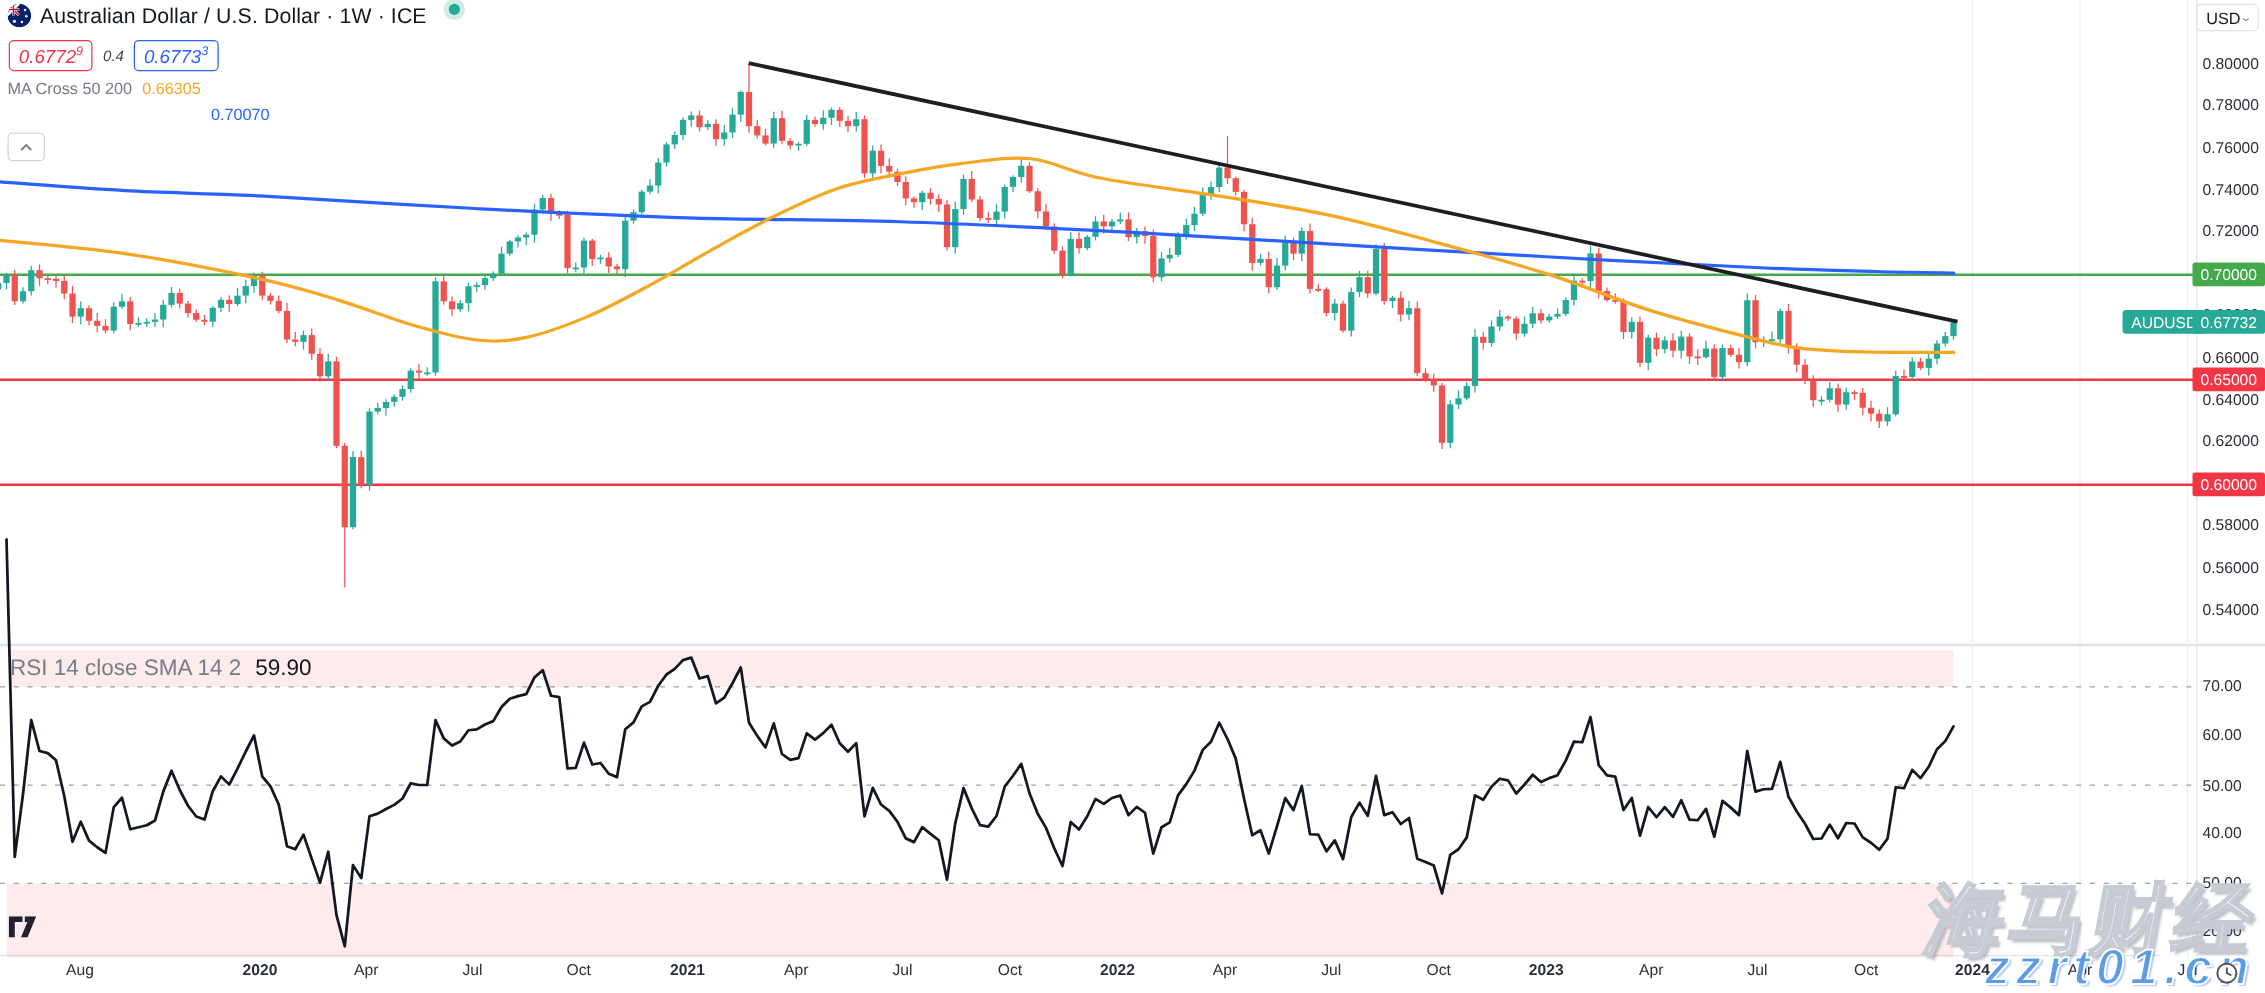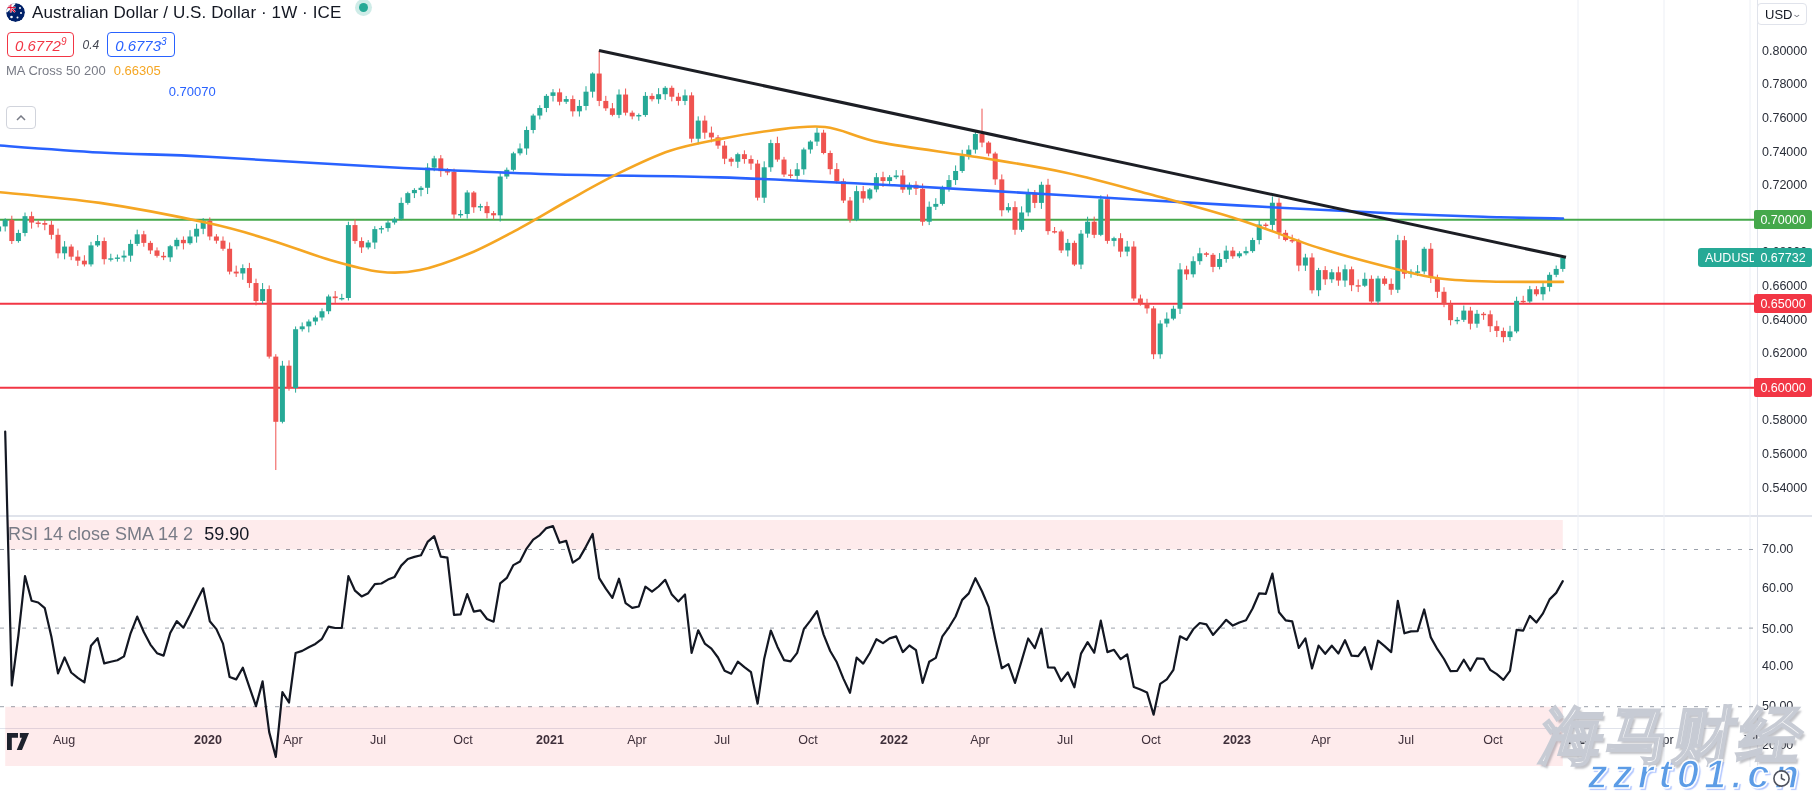--- a/index.html
+++ b/index.html
@@ -35,21 +35,21 @@
   #usd-box{position:absolute;left:1757px;top:3px;width:50px;height:22px;border:1px solid #e0e3eb;
     border-radius:4px;display:flex;align-items:center;justify-content:space-between;
     padding:0 5px 0 7px;box-sizing:border-box;font-size:13px;color:#131722;background:#fff;z-index:40;cursor:pointer;}
   #usd-chevron{font-size:9px;color:#787b86;transform:scaleX(1.4);}
   
   .tick-label{position:absolute;left:1762px;font-size:12.5px;color:#2a2e39;white-space:nowrap;}
   .badge{position:absolute;left:1754px;height:19px;border-radius:2px;color:#fff;font-size:12.5px;
     display:flex;align-items:center;justify-content:center;padding:0 5px;min-width:58px;box-sizing:border-box;z-index:25;}
   .badge-tag{position:absolute;height:19px;border-radius:3px;color:#fff;font-size:12.5px;
     display:flex;align-items:center;padding:0 7px;z-index:25;}
-  #time-axis{position:absolute;left:0;top:728px;width:1728px;height:27px;border-top:1px solid #e0e3eb;background:#fff;}
+  #time-axis{position:absolute;left:0;top:764px;width:1728px;height:27px;border-top:1px solid #e0e3eb;background:#fff;}
   .time-label{position:absolute;top:4px;font-size:12.5px;color:#2a2e39;transform:translateX(-50%);white-space:nowrap;}
   .time-label.year{font-weight:700;}
   #pane-divider{position:absolute;left:0;top:515px;width:1812px;height:2px;background:#e0e3eb;}
   #axis-border{position:absolute;left:1757px;top:0;width:1px;height:767px;background:#e0e3eb;}
   
   #rsi-label-row{position:absolute;left:8px;top:524px;font-size:18px;color:#787b86;z-index:20;}
   #rsi-value{color:#131722;margin-left:6px;}
   
   #wm1{position:absolute;right:6px;top:694px;font-size:62px;font-weight:700;letter-spacing:4px;
     color:rgba(255,255,255,.92);-webkit-text-stroke:2px #c7cbd4;text-shadow:3px 3px 2px rgba(120,123,134,.45);

